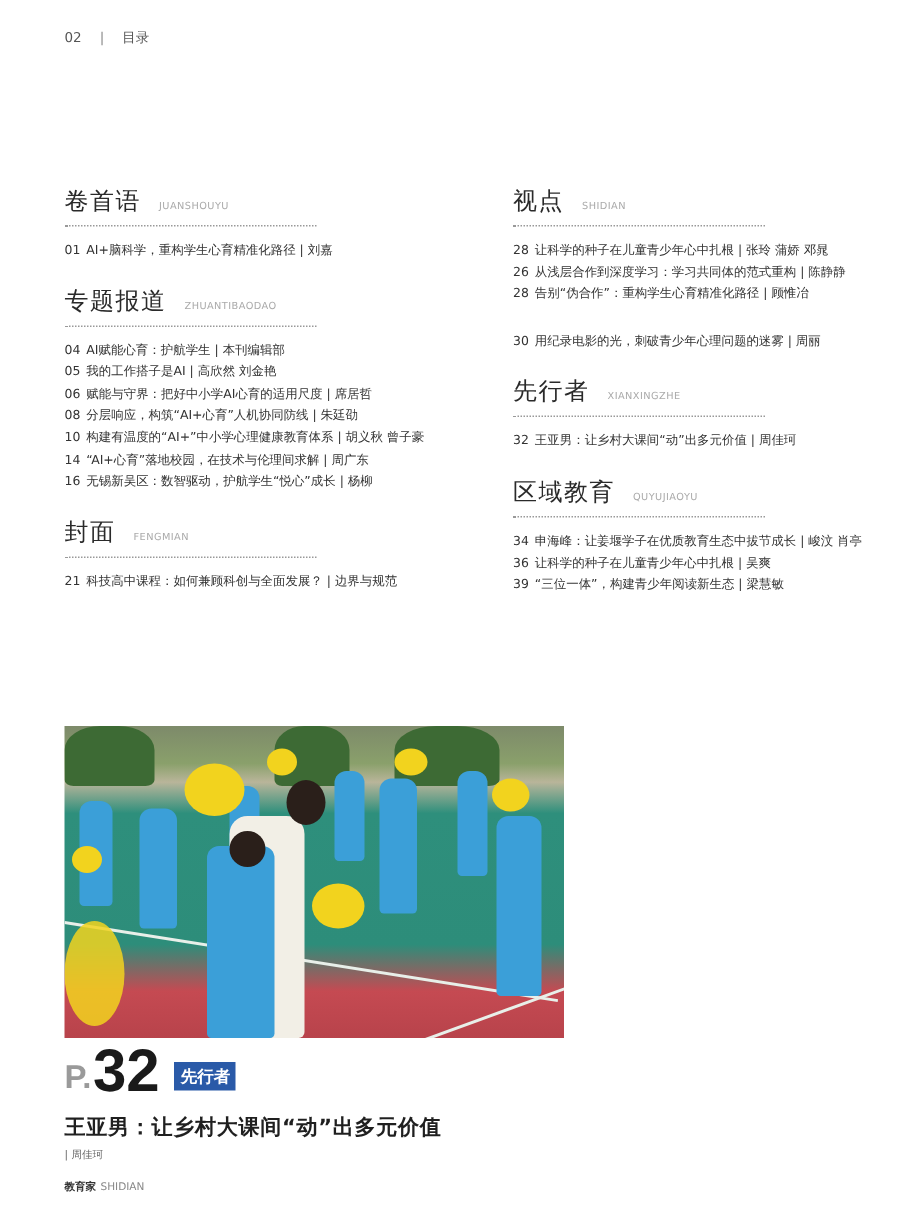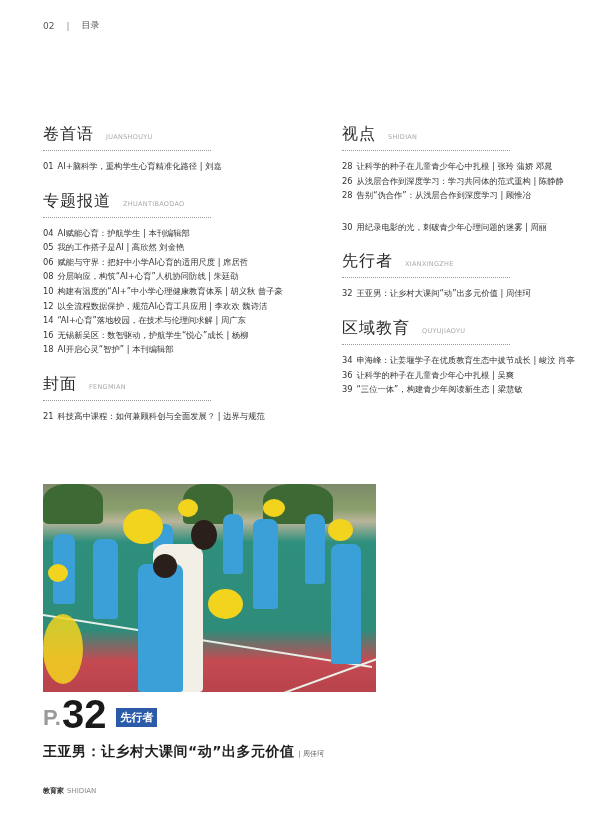--- a/index.html
+++ b/index.html
@@ -22,21 +22,21 @@
   .photo .tree { position: absolute; top: 0; height: 40px; border-radius: 40% 40% 10% 10%; background: #3d6a34; }
   .photo .court-line { position: absolute; background: #e8efe9; }
   .photo .kid { position: absolute; background: #3b9fd8; border-radius: 8px 8px 3px 3px; }
   .photo .pom { position: absolute; background: #f2d31e; border-radius: 50%; }
   .photo .teacher { position: absolute; background: #f2efe6; border-radius: 12px 12px 4px 4px; }
   .photo .head { position: absolute; background: #2a1f1a; border-radius: 50%; }
   .page-ref { position: absolute; left: 43px; top: 695px; display: flex; align-items: flex-end; }
   .page-ref .p { font-size: 22px; color: #9a9a9a; font-weight: bold; font-family: "Liberation Sans", sans-serif; line-height: 30px; }
   .page-ref .n { font-size: 40px; color: #1a1a1a; font-weight: bold; font-family: "Liberation Sans", sans-serif; line-height: 38px; margin-left: 1px; }
   .badge { margin-left: 10px; margin-bottom: 6px; background: #2a5aa8; color: #fff; font-size: 11px; padding: 2px 4px; font-weight: bold; }
-  .feature { position: absolute; left: 43px; top: 743px; display: flex; align-items: baseline; gap: 4px; }
+  .feature { position: absolute; left: 43px; top: 743px; display: flex; align-items: baseline; gap: 4px; flex-direction: column; }
   .feature .title { font-size: 14px; font-weight: bold; color: #1f1f1f; letter-spacing: 0.5px; }
   .feature .author { font-size: 7px; color: #666; }
   .footer { position: absolute; left: 43px; top: 786px; font-size: 7px; color: #333; }
   .footer .b { font-weight: bold; }
   .footer .e { color: #888; margin-left: 3px; }
 </style>
 </head>
 <body>
 
 <div class="header">
@@ -56,43 +56,41 @@
   <div class="section">
     <div class="sec-head">
         <span class="sec-title">专题报道</span>
         <span class="sec-sub">ZHUANTIBAODAO</span>
       </div>
     <div class="item"><span class="num">04</span><span>AI赋能心育：护航学生 | 本刊编辑部</span></div>
     <div class="item"><span class="num">05</span><span>我的工作搭子是AI | 高欣然  刘金艳</span></div>
     <div class="item"><span class="num">06</span><span>赋能与守界：把好中小学AI心育的适用尺度 | 席居哲</span></div>
     <div class="item"><span class="num">08</span><span>分层响应，构筑“AI+心育”人机协同防线 | 朱廷劭</span></div>
     <div class="item"><span class="num">10</span><span>构建有温度的“AI+”中小学心理健康教育体系 | 胡义秋  曾子豪</span></div>
-    <div class="item"><span class="num">12</span><span>以全流程数据保护，规范AI心育工具应用 | 李欢欢  魏诗洁</span></div>
     <div class="item"><span class="num">14</span><span>“AI+心育”落地校园，在技术与伦理间求解 | 周广东</span></div>
     <div class="item"><span class="num">16</span><span>无锡新吴区：数智驱动，护航学生“悦心”成长 | 杨柳</span></div>
-    <div class="item"><span class="num">18</span><span>AI开启心灵“智护” | 本刊编辑部</span></div>
   </div>
   <div class="section">
     <div class="sec-head">
         <span class="sec-title">封面</span>
         <span class="sec-sub">FENGMIAN</span>
       </div>
     <div class="item"><span class="num">21</span><span>科技高中课程：如何兼顾科创与全面发展？ | 边界与规范</span></div>
   </div>
 </div>
 
 <div class="col right">
   <div class="section">
     <div class="sec-head">
         <span class="sec-title">视点</span>
         <span class="sec-sub">SHIDIAN</span>
       </div>
     <div class="item"><span class="num">28</span><span>让科学的种子在儿童青少年心中扎根 | 张玲  蒲娇  邓晁</span></div>
     <div class="item"><span class="num">26</span><span>从浅层合作到深度学习：学习共同体的范式重构 | 陈静静</span></div>
-    <div class="item"><span class="num">28</span><span>告别“伪合作”：从浅层合作到深度学习 | 顾惟冶</span></div>
+    <div class="item"><span class="num">28</span><span>告别“伪合作”：重构学生心育精准化路径 | 顾惟冶</span></div>
   </div>
   <div class="section">
     <div class="item"><span class="num">30</span><span>用纪录电影的光，刺破青少年心理问题的迷雾 | 周丽</span></div>
   </div>
   <div class="section">
     <div class="sec-head">
         <span class="sec-title">先行者</span>
         <span class="sec-sub">XIANXINGZHE</span>
       </div>
     <div class="item"><span class="num">32</span><span>王亚男：让乡村大课间“动”出多元价值 | 周佳珂</span></div>

